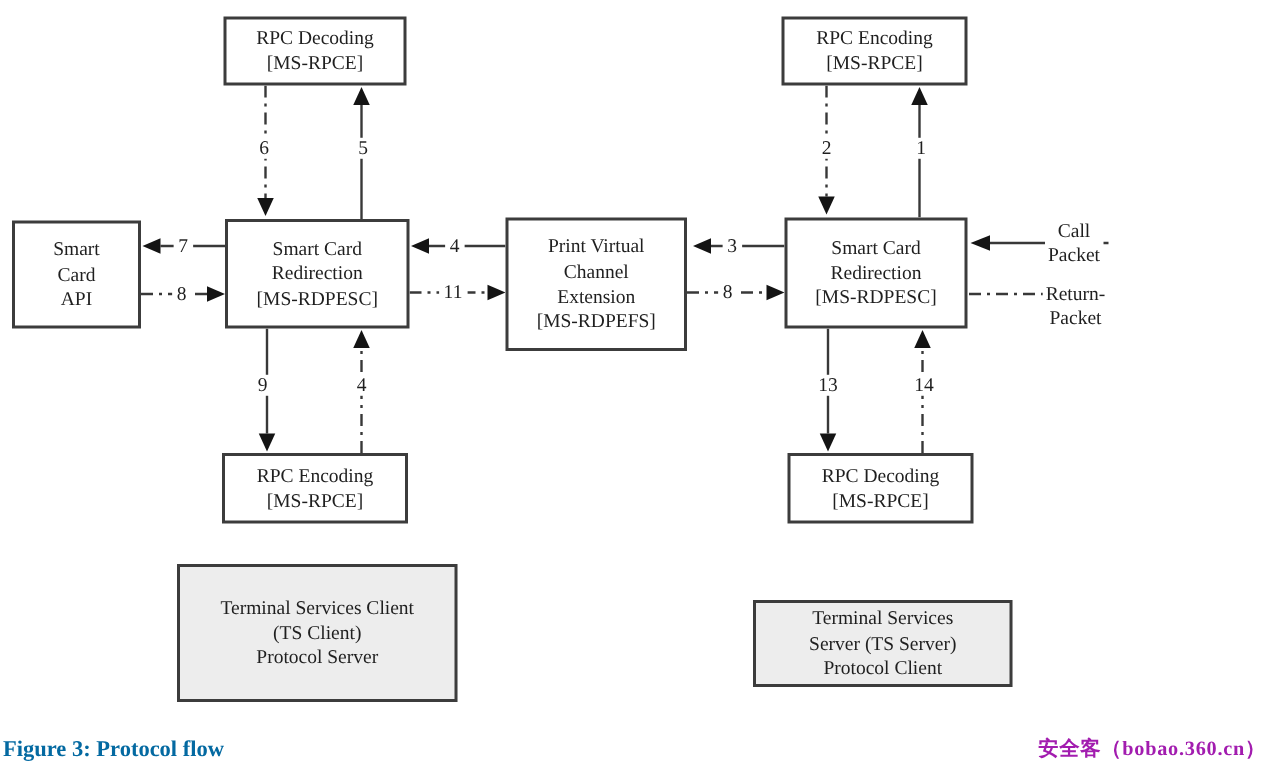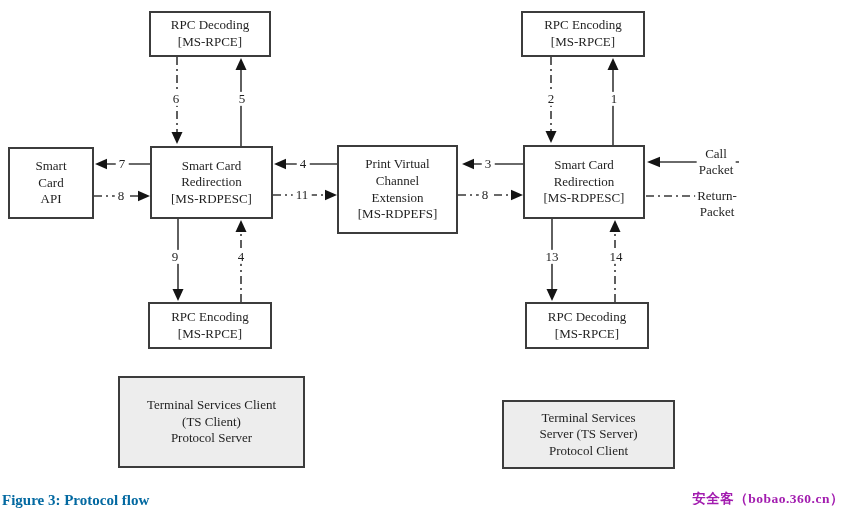--- a/index.html
+++ b/index.html
@@ -159,21 +159,21 @@
     <span class="box-text">RPC Decoding
 [MS-RPCE]</span>
   </div>
 
   <div class="box gray" style="left:118px;top:376px;width:187px;height:92px">
     <span class="box-text">Terminal Services Client
 (TS Client)
 Protocol Server</span>
   </div>
 
-  <div class="box gray" style="left:502px;top:400px;width:173px;height:69px">
+  <div class="box gray" style="left:502px;top:400px;width:173px;height:58px">
     <span class="box-text">Terminal Services
 Server (TS Server)
 Protocol Client</span>
   </div>
 
   <span class="num" style="left:176px;top:99px">6</span>
   <span class="num" style="left:242px;top:99px">5</span>
   <span class="num" style="left:551px;top:99px">2</span>
   <span class="num" style="left:614px;top:99px">1</span>
   <span class="num" style="left:122px;top:164px">7</span>

